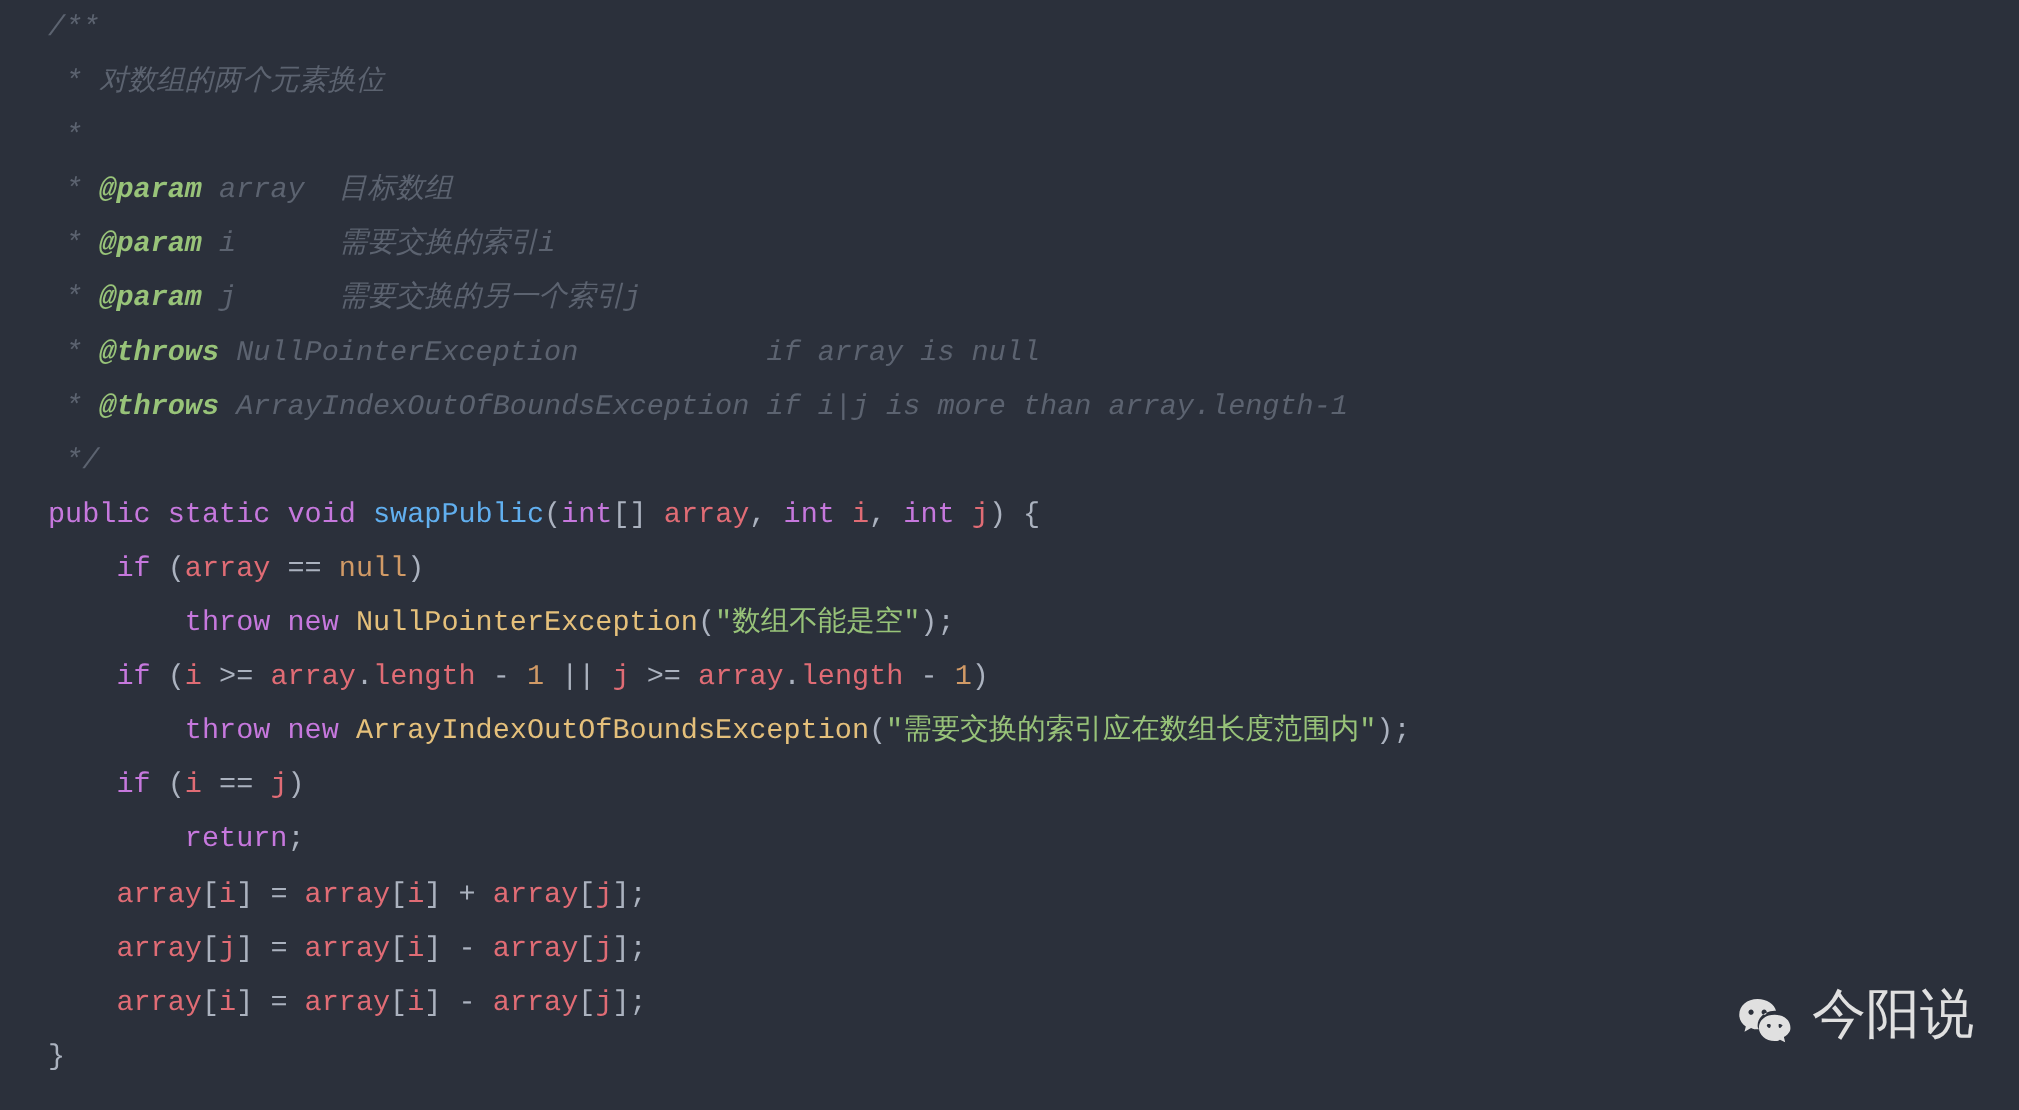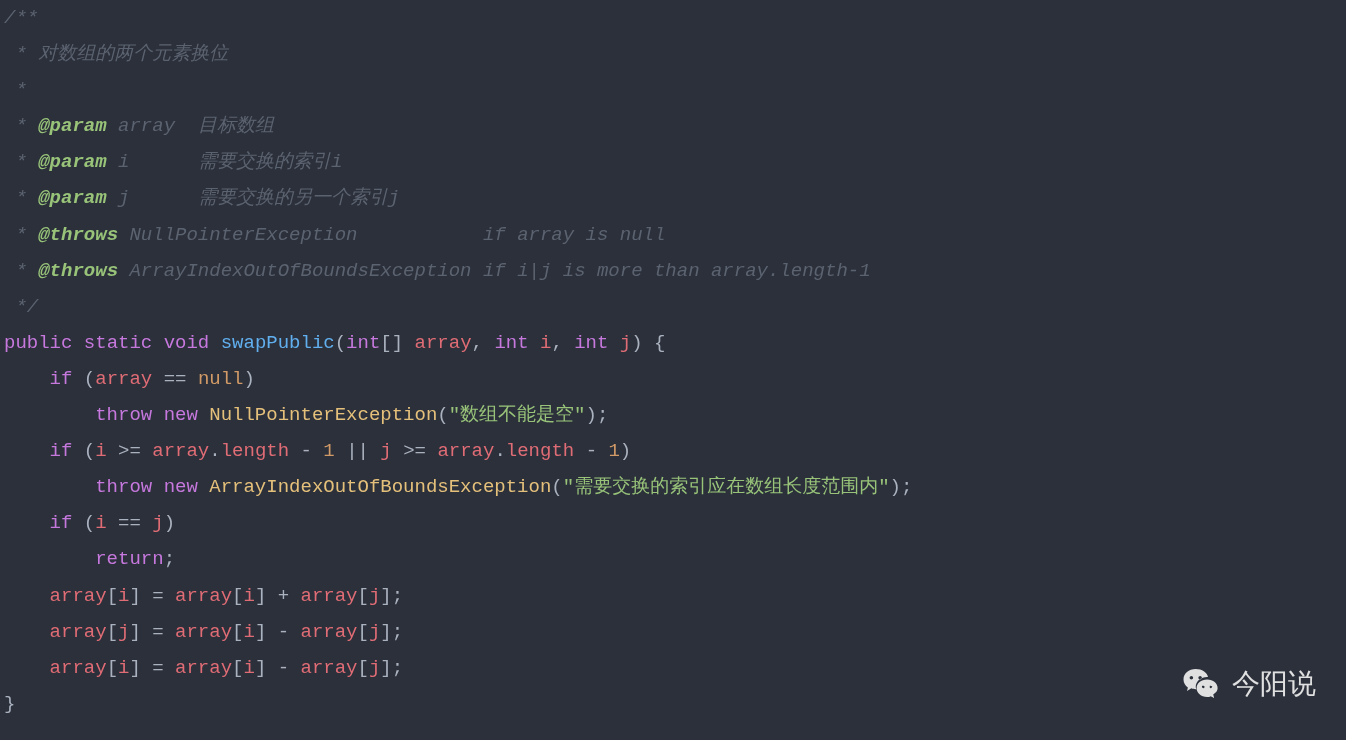--- a/index.html
+++ b/index.html
@@ -15,21 +15,21 @@
     color: #c0c5ce;
     padding: 0;
     width: 1346px;
     height: 740px;
     overflow: hidden;
     position: relative;
   }
   pre {
     white-space: pre;
     font-family: inherit;
-    padding-left: 4px;
+    padding-left: 32px;
   }
   .comment {
     color: #5c6370;
     font-style: italic;
   }
   .comment-asterisk {
     color: #5c6370;
     font-style: italic;
   }
   .doc-tag {
@@ -94,21 +94,21 @@
   }
   .watermark {
     position: absolute;
     right: 30px;
     bottom: 30px;
     display: flex;
     align-items: center;
     gap: 10px;
     color: #e0e0e0;
     font-family: sans-serif;
-    font-size: 28px;
+    font-size: 36px;
     font-weight: 500;
   }
   .wechat-icon {
     width: 42px;
     height: 42px;
     position: relative;
   }
   .wechat-icon svg {
     width: 100%;
     height: 100%;

